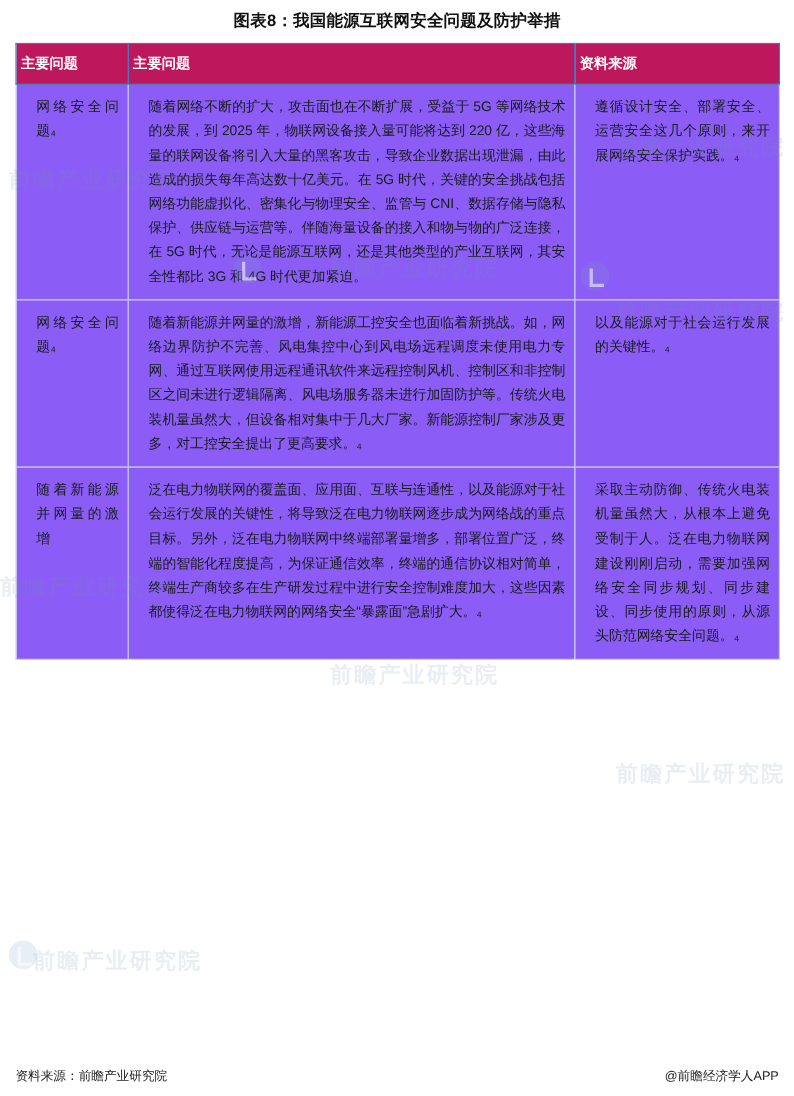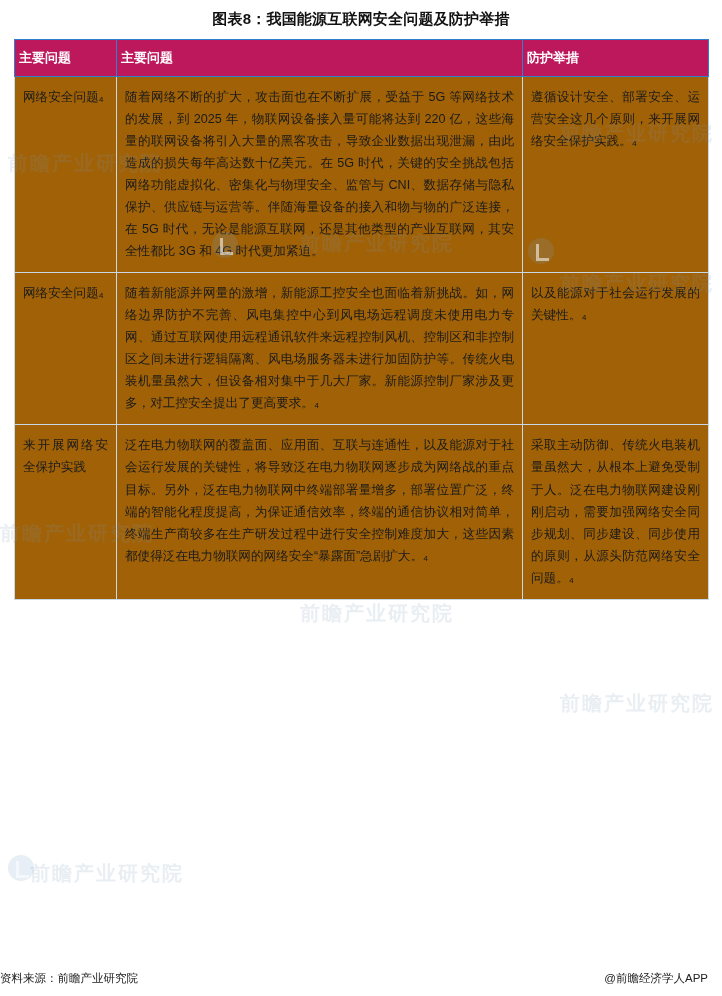--- a/index.html
+++ b/index.html
@@ -42,36 +42,36 @@
     font-weight: bold;
     padding: 9px 4px;
     border: 1px solid #2f7fd1;
     text-align: left;
     vertical-align: middle;
   }
   table.matrix td {
     border: 1px solid #c8d8e8;
     font-size: 12.6px;
     line-height: 1.75;
-    padding: 9px 8px 10px 8px;
+    padding: 9px 8px 10px 18px;
     vertical-align: top;
     color: #1a1a1a;
     text-align: justify;
     text-justify: inter-ideograph;
-    background: #a16207;
+    background: #8b5cf6;
   }
   td.col-issue { width: 102px; }
   td.col-analysis { width: 406px; }
   td.col-measure { width: 186px; }
   th.col-issue { width: 102px; }
   th.col-analysis { width: 406px; }
   th.col-measure { width: 186px; }
   .footer {
     position: absolute;
-    left: 0;
+    left: 14px;
     right: 14px;
     bottom: 10px;
     display: flex;
     justify-content: space-between;
     align-items: flex-end;
     font-size: 11.5px;
     color: #333333;
   }
   .footer .source { color: #222222; }
   .footer .brand { color: #222222; }
@@ -111,36 +111,36 @@
 
 <div class="page">
 
   <div class="title">图表8：我国能源互联网安全问题及防护举措</div>
 
   <table class="matrix">
     <thead>
       <tr>
         <th class="col-issue">主要问题</th>
         <th class="col-analysis">主要问题</th>
-        <th class="col-measure">防护举措</th>
+        <th class="col-measure">资料来源</th>
       </tr>
     </thead>
     <tbody>
       <tr>
         <td class="col-issue">网络安全问题₄</td>
         <td class="col-analysis">随着网络不断的扩大，攻击面也在不断扩展，受益于 5G 等网络技术的发展，到 2025 年，物联网设备接入量可能将达到 220 亿，这些海量的联网设备将引入大量的黑客攻击，导致企业数据出现泄漏，由此造成的损失每年高达数十亿美元。在 5G 时代，关键的安全挑战包括网络功能虚拟化、密集化与物理安全、监管与 CNI、数据存储与隐私保护、供应链与运营等。伴随海量设备的接入和物与物的广泛连接，在 5G 时代，无论是能源互联网，还是其他类型的产业互联网，其安全性都比 3G 和 4G 时代更加紧迫。</td>
         <td class="col-measure">遵循设计安全、部署安全、运营安全这几个原则，来开展网络安全保护实践。₄</td>
       </tr>
       <tr>
         <td class="col-issue">网络安全问题₄</td>
         <td class="col-analysis">随着新能源并网量的激增，新能源工控安全也面临着新挑战。如，网络边界防护不完善、风电集控中心到风电场远程调度未使用电力专网、通过互联网使用远程通讯软件来远程控制风机、控制区和非控制区之间未进行逻辑隔离、风电场服务器未进行加固防护等。传统火电装机量虽然大，但设备相对集中于几大厂家。新能源控制厂家涉及更多，对工控安全提出了更高要求。₄</td>
         <td class="col-measure">以及能源对于社会运行发展的关键性。₄</td>
       </tr>
       <tr>
-        <td class="col-issue">来开展网络安全保护实践</td>
+        <td class="col-issue">随着新能源并网量的激增</td>
         <td class="col-analysis">泛在电力物联网的覆盖面、应用面、互联与连通性，以及能源对于社会运行发展的关键性，将导致泛在电力物联网逐步成为网络战的重点目标。另外，泛在电力物联网中终端部署量增多，部署位置广泛，终端的智能化程度提高，为保证通信效率，终端的通信协议相对简单，终端生产商较多在生产研发过程中进行安全控制难度加大，这些因素都使得泛在电力物联网的网络安全“暴露面”急剧扩大。₄</td>
         <td class="col-measure">采取主动防御、传统火电装机量虽然大，从根本上避免受制于人。泛在电力物联网建设刚刚启动，需要加强网络安全同步规划、同步建设、同步使用的原则，从源头防范网络安全问题。₄</td>
       </tr>
     </tbody>
   </table>
 
   <div class="wm" style="left: 8px; top: 150px;">前瞻产业研究院</div>
   <div class="wm" style="left: 300px; top: 230px;">前瞻产业研究院</div>
   <div class="wm" style="left: 560px; top: 120px;">前瞻产业研究院</div>
   <div class="wm" style="left: 560px; top: 270px;">前瞻产业研究院</div>

